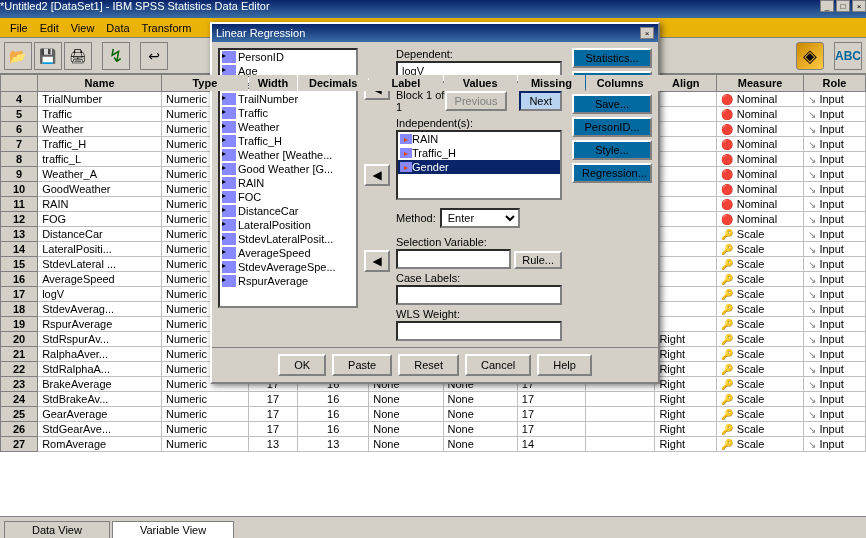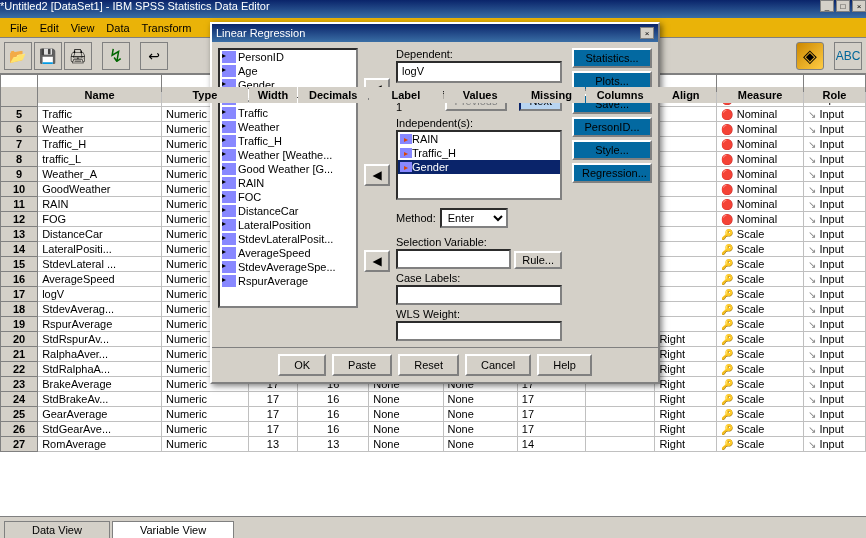--- a/index.html
+++ b/index.html
@@ -77,21 +77,21 @@
       width: 100%;
     }
     .data-table th {
       background: #d4d0c8;
       border: 1px solid #808080;
       padding: 2px 4px;
       text-align: center;
       font-weight: bold;
       font-size: 11px;
       position: sticky;
-      top: 12px;
+      top: 0;
       z-index: 1;
       margin-top: 12px;
     }
     .data-table td {
       border: 1px solid #c0c0c0;
       padding: 1px 4px;
       font-size: 11px;
       white-space: nowrap;
     }
     .data-table .row-num {
@@ -243,21 +243,21 @@
       align-items: center;
       gap: 4px;
       margin-top: 4px;
     }
     .lr-method-select {
       border: 2px inset #808080;
       background: white;
       height: 20px;
       padding: 0 2px;
       font-size: 11px;
-      width: 68px;
+      width: 80px;
     }
     .lr-block-nav {
       display: flex;
       align-items: center;
       justify-content: space-between;
       margin-top: 2px;
     }
     .lr-block-text { font-size: 11px; }
     .nav-btn {
       padding: 2px 8px;
@@ -368,21 +368,21 @@
   <div class="tb-icon">📂</div>
   <div class="tb-icon">💾</div>
   <div class="tb-icon">🖨</div>
   <div class="tb-sep"></div>
   <div class="tb-icon" style="font-size:18px; color:#006600;">↯</div>
   <div class="tb-sep"></div>
   <div class="tb-icon">↩</div>
   <div class="tb-sep" style="flex:1;"></div>
   <div class="tb-icon" style="font-size:18px; background: linear-gradient(135deg,#cc8800,#ffcc44); border-radius:3px;">◈</div>
   <div class="tb-sep"></div>
-  <div class="tb-icon" style="font-weight:normal; color:#006699; font-size:12px;">ABC</div>
+  <div class="tb-icon" style="font-weight:bold; color:#006699; font-size:12px;">ABC</div>
 </div>
 
 <div class="editor-area">
   <div class="data-table-wrapper">
     <table class="data-table">
       <thead>
         <tr>
           <th></th>
           <th class="col-name">Name</th>
           <th class="col-type">Type</th>

